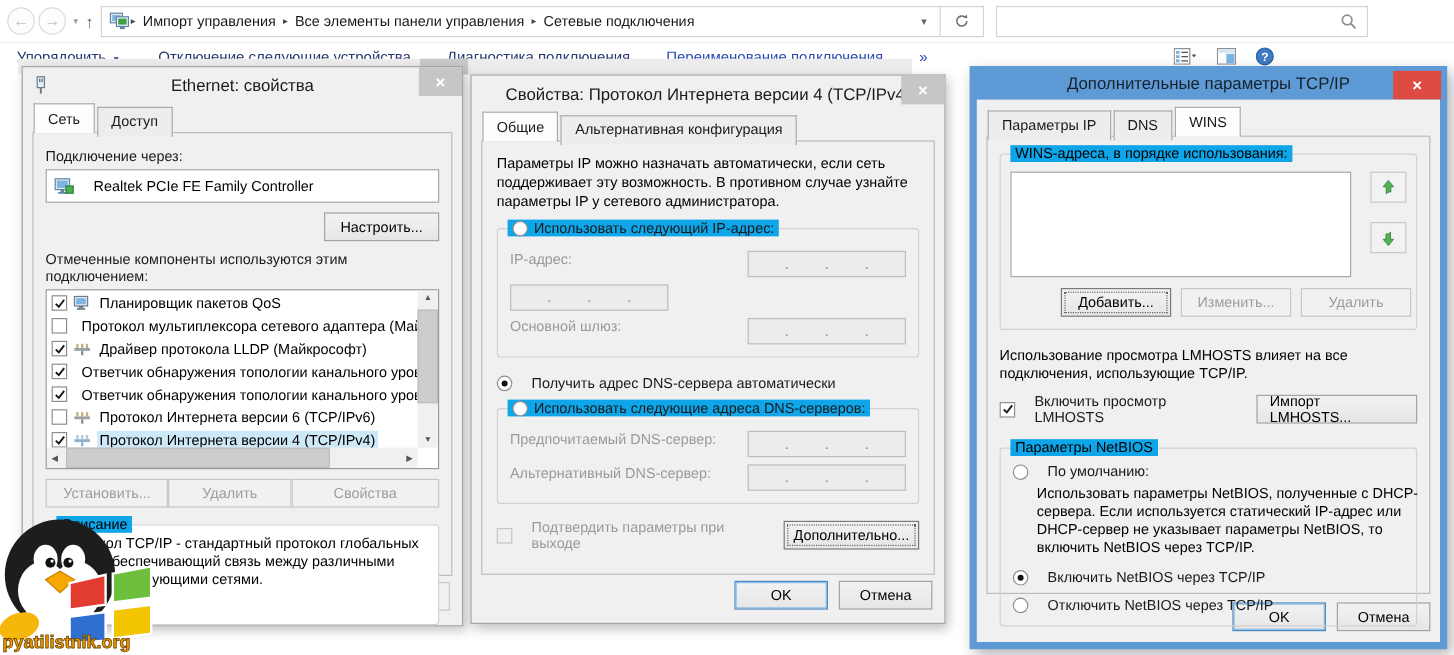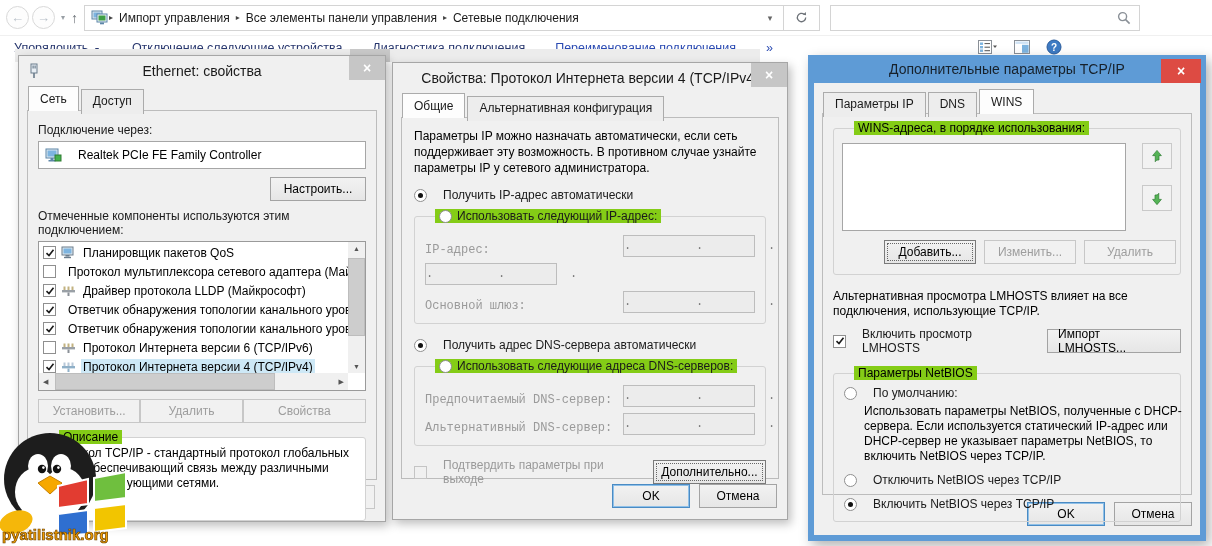--- a/index.html
+++ b/index.html
@@ -41,40 +41,40 @@
   .footer { position:absolute; right:10px; display:flex; gap:9px;justify-content:flex-end; }
   .btn { display:inline-flex; align-items:center; justify-content:center; border:1px solid #a3a3a3;
          background:linear-gradient(#f2f2f2,#e6e6e6); height:24px; padding:0 10px; min-width:78px; color:#000; }
   .btn.disabled { color:#9d9d9d; border-color:#c7c7c7; background:#f1f1f1; }
   .btn.focusbtn { border-color:#7a7a7a; outline:1px dotted #666; outline-offset:-4px; }
   .btn.defaultbtn { border-color:#4a8bc4; box-shadow:inset 0 0 0 1px #8fc0e8; }
   .lbl { color:#1a1a1a; }
   .lbl.dis { color:#9a9a9a; }
   .whitebox { background:#fff; border:1px solid #a6a6a6; }
   .groupbox { border:1px solid #d2d2d2; border-radius:3px; position:relative; }
-  .grouplabel { position:absolute; top:-8px; left:20px; background:#84cc16; padding:0 4px; }
+  .grouplabel { position:absolute; top:-8px; left:8px; background:#0ea5e9; padding:0 4px; }
   .checkbox { width:13px; height:13px; min-width:13px; background:#fff; border:1px solid #8f8f8f;
               display:inline-flex; align-items:center; justify-content:center; }
   .checkbox.dis { background:#f0f0f0; border-color:#c4c4c4; }
   .radio { width:13px; height:13px; min-width:13px; border-radius:50%; background:#fff; border:1px solid #8f8f8f; position:relative; }
   .radio.checked::after { content:""; position:absolute; left:3px; top:3px; width:5px; height:5px; border-radius:50%; background:#111; }
   .row { display:flex; align-items:center; gap:16px; }
   
   .complist { background:#fff; border:1px solid #9a9a9a; height:150px; position:relative; padding:1px 17px 17px 1px; overflow:hidden; }
   .crow { height:19px; display:flex; align-items:center; gap:5px; padding-left:3px; white-space:nowrap; overflow:hidden; }
   .crow.selected .clabel { background:#cde8f6; }
   .clabel { padding:1px 2px; }
   .vscroll { position:absolute; right:0; top:0; bottom:17px; width:17px; background:#f0f0f0; display:flex; flex-direction:column;
              align-items:center; justify-content:space-between; font-size:7px; color:#555; padding:3px 0; }
   .vthumb { position:absolute; right:0; top:16px; width:17px; height:78px; background:#cdcdcd; border:1px solid #bdbdbd; }
   .hscroll { position:absolute; left:0; right:17px; bottom:0; height:17px; background:#f0f0f0; display:flex;
              align-items:center; justify-content:space-between; font-size:7px; color:#555; padding:0 4px; }
   .hthumb { position:absolute; left:16px; bottom:0; width:220px; height:17px; background:#cdcdcd; border:1px solid #bdbdbd; }
   
-  .fieldrow { display:flex; align-items:flex-end; margin-top:6px;font-family:Liberation Mono, monospace; }
+  .fieldrow { display:flex; align-items:flex-start; margin-top:6px; }
   .fieldrow .flabel { flex:1; }
   .ipfield { width:132px; height:22px; background:#ececec; border:1px solid #bdbdbd; color:#7d7d7d;
              text-align:center; line-height:20px; white-space:pre; }
   
   .updown { width:30px; height:26px; border:1px solid #c9c9c9; background:#f2f2f2;
             display:flex; align-items:center; justify-content:center; }
   
   .watermark { position:absolute; left:0; top:424px; width:134px; height:122px; z-index:60; }
 </style>
 </head>
@@ -314,24 +314,20 @@
   <div class="titlebar">
     <span>Свойства: Протокол Интернета версии 4 (TCP/IPv4)</span>
     <span class="closegray">×</span>
   </div>
   <div class="tabs">
     <span class="tab active">Общие</span>
     <span class="tab">Альтернативная конфигурация</span>
   </div>
   <div class="panel" style="height:362px; padding:10px 12px;">
     <div style="line-height:16px">Параметры IP можно назначать автоматически, если сеть поддерживает эту возможность. В противном случае узнайте параметры IP у сетевого администратора.</div>
-    <div class="row" style="margin-top:12px">
-      <span class="radio checked"></span>
-      <span class="lbl">Получить IP-адрес автоматически</span>
-    </div>
     <div class="groupbox" style="margin-top:14px; padding:12px 10px 10px;">
       <span class="grouplabel row" style="gap:5px">
         <span class="radio"></span>
         <span class="lbl">Использовать следующий IP-адрес:</span>
       </span>
       <div class="fieldrow">
         <span class="flabel lbl dis">IP-адрес:</span>
         <span class="ipfield">.         .         .</span>
       </div>
       <div class="fieldrow">
@@ -400,44 +396,44 @@
               </svg>
             </span>
           </div>
         </div>
         <div style="display:flex; gap:8px; margin-top:9px; padding-left:42px;">
           <span class="btn focusbtn" style="min-width:92px">Добавить...</span>
           <span class="btn disabled" style="min-width:92px">Изменить...</span>
           <span class="btn disabled" style="min-width:92px">Удалить</span>
         </div>
       </div>
-      <div style="margin-top:14px; line-height:15px;">Альтернативная просмотра LMHOSTS влияет на все подключения, использующие TCP/IP.</div>
+      <div style="margin-top:14px; line-height:15px;">Использование просмотра LMHOSTS влияет на все подключения, использующие TCP/IP.</div>
       <div class="row" style="margin-top:8px;">
         <span class="checkbox">
           <svg width="10" height="10" viewBox="0 0 10 10">
             <polyline points="1.5,5.2 4,7.6 8.5,1.8" fill="none" stroke="#1a1a1a" stroke-width="1.6"></polyline>
           </svg>
         </span>
         <span class="lbl">Включить просмотр LMHOSTS</span>
         <span class="btn" style="margin-left:auto; min-width:130px">Импорт LMHOSTS...</span>
       </div>
       <div class="groupbox" style="margin-top:18px; padding:12px 10px 10px;">
         <span class="grouplabel">Параметры NetBIOS</span>
         <div class="row">
           <span class="radio"></span>
           <span class="lbl">По умолчанию:</span>
         </div>
         <div style="margin:4px 0 0 20px; line-height:15px; width:338px;">Использовать параметры NetBIOS, полученные с DHCP-сервера. Если используется статический IP-адрес или DHCP-сервер не указывает параметры NetBIOS, то включить NetBIOS через TCP/IP.</div>
+        <div class="row" style="margin-top:10px">
+          <span class="radio checked"></span>
+          <span class="lbl">Включить NetBIOS через TCP/IP</span>
+        </div>
         <div class="row" style="margin-top:9px">
           <span class="radio"></span>
           <span class="lbl">Отключить NetBIOS через TCP/IP</span>
-        </div>
-        <div class="row" style="margin-top:10px">
-          <span class="radio checked"></span>
-          <span class="lbl">Включить NetBIOS через TCP/IP</span>
         </div>
       </div>
     </div>
     <div class="footer" style="bottom:9px; right:8px;">
       <span class="btn defaultbtn">OK</span>
       <span class="btn">Отмена</span>
     </div>
   </div>
 </div>
 

